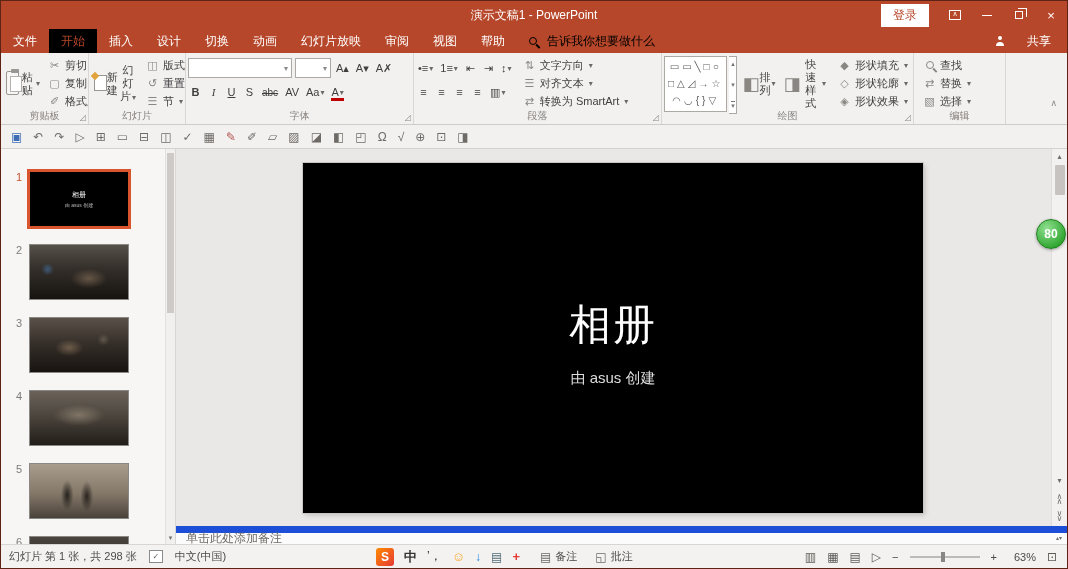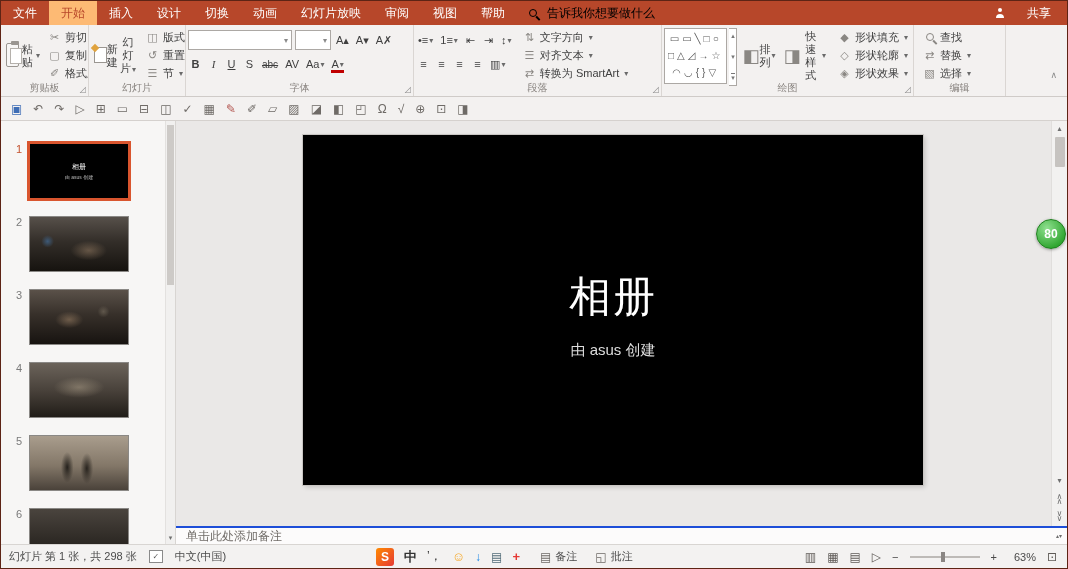--- a/index.html
+++ b/index.html
@@ -15,21 +15,21 @@
   .tbbtn{width:32px;height:100%;background:transparent;border:none;color:#fff;font-size:13px;display:flex;align-items:center;justify-content:center;}
   .rdo-ico{position:relative;width:12px;height:10px;border:1px solid #fff;display:inline-block;}
   .rdo-ico:after{content:"∧";position:absolute;top:-2px;left:0;right:0;font-size:7px;line-height:10px;text-align:center;color:#fff;}
   .min-ico{width:10px;height:1px;background:#fff;display:inline-block;}
   .restore-ico{width:8px;height:8px;border:1px solid #fff;position:relative;display:inline-block;}
   .restore-ico:before{content:"";position:absolute;left:2px;top:-4px;width:8px;height:8px;border:1px solid #fff;border-left:none;border-bottom:none;}
 
   
   .tabrow{height:24px;background:#B7472A;display:flex;align-items:stretch;color:#fff;flex:0 0 auto;}
   .tab{padding:0 12px;display:flex;align-items:center;font-size:12px;white-space:nowrap;}
-  .tab.active{background:#fdba74;color:#B7472A;}
+  .tab.active{background:#000000;color:#B7472A;}
   .tab-search{display:flex;align-items:center;gap:10px;padding:0 12px;font-size:12px;color:#000000;white-space:nowrap;}
   .share-btn{margin-left:auto;display:flex;align-items:center;gap:22px;padding:0 16px;color:#fff;white-space:nowrap;}
   .mag{width:8px;height:8px;border:1.5px solid currentColor;border-radius:50%;position:relative;display:inline-block;flex:0 0 auto;}
   .mag:after{content:"";position:absolute;width:1.5px;height:5px;background:currentColor;transform:rotate(-45deg);left:7px;top:6px;}
   .person-ico{width:10px;height:10px;position:relative;display:inline-block;}
   .person-ico:before{content:"";position:absolute;top:0;left:3px;width:4px;height:4px;border-radius:50%;background:#fff;}
   .person-ico:after{content:"";position:absolute;bottom:0;left:1px;width:8px;height:4px;border-radius:4px 4px 0 0;background:#fff;}
 
   
   .ribbon{height:72px;background:#F3F1F0;border-bottom:1px solid #CFCBC8;display:flex;flex:0 0 auto;}
@@ -96,21 +96,21 @@
   .slide-canvas{position:absolute;left:127px;top:14px;width:620px;height:350px;background:#000;box-shadow:0 0 0 1px #C9C6C3,2px 2px 5px rgba(0,0,0,.18);}
   .slide-title{color:#fff;font-size:42px;text-align:center;margin-top:134px;font-weight:400;letter-spacing:2px;}
   .slide-subtitle{color:#ddd;font-size:15px;text-align:center;margin-top:16px;}
 
   .vsb{width:16px;background:#F2F1F0;border-left:1px solid #E0DEDC;display:flex;flex-direction:column;align-items:center;padding:2px 0;color:#6f6f6f;flex:0 0 auto;}
   .sb-btn{font-size:8px;line-height:12px;width:100%;text-align:center;}
   .sb-thumb{width:10px;height:30px;background:#C6C3C0;margin-top:2px;border-radius:1px;}
   .sb-bottom{margin-top:auto;display:flex;flex-direction:column;gap:7px;align-items:center;padding-bottom:3px;}
   .dbl{display:inline-block;width:10px;line-height:5px;font-size:8px;text-align:center;word-break:break-all;white-space:normal;}
 
-  .notes-row{height:18px;background:#FCFBFB;border-top:2px solid #1d4ed8;display:flex;align-items:center;padding-left:10px;color:#6f6b67;font-size:12px;flex:0 0 auto;}
+  .notes-row{height:18px;background:#FCFBFB;border-top:7px solid #1d4ed8;display:flex;align-items:center;padding-left:10px;color:#6f6b67;font-size:12px;flex:0 0 auto;}
   .notes-sb{margin-left:auto;width:16px;display:flex;flex-direction:column;align-items:center;font-size:6px;color:#6f6f6f;line-height:7px;}
 
   
   .statusbar{height:24px;background:#F3F2F1;border-top:1px solid #D8D5D2;display:flex;align-items:center;font-size:11px;color:#4a4a4a;padding:0 8px;flex:0 0 auto;white-space:nowrap;}
   .sb-left{display:flex;align-items:center;gap:12px;}
   .spell-ico{width:14px;height:13px;border:1px solid #8a8a8a;font-size:8px;line-height:11px;text-align:center;color:#5a5a5a;display:inline-block;background:#fff;}
   .ime{display:flex;align-items:center;gap:10px;margin-left:150px;}
   .ime-tile{width:18px;height:18px;border-radius:3px;display:flex;align-items:center;justify-content:center;font-size:12px;font-weight:bold;color:#fff;background:linear-gradient(135deg,#FF8A00,#E53935);}
   .ime-ch{font-size:13px;color:#333;font-weight:bold;}
   .ime-punct{font-size:12px;color:#333;}
@@ -127,20 +127,38 @@
   .zoom-thumb{position:absolute;left:45%;top:-4px;width:4px;height:10px;background:#8a8683;}
   .zoom-val{min-width:28px;text-align:right;}
 
   .green-badge{position:absolute;right:1px;top:218px;width:30px;height:30px;border-radius:50%;background:radial-gradient(circle at 35% 30%,#8FE08F,#2FA52F 75%);border:1px solid #1E7F1E;color:#fff;font-weight:bold;font-size:12px;display:flex;align-items:center;justify-content:center;box-shadow:0 1px 3px rgba(0,0,0,.35);z-index:9;margin-left:20px;}
 </style>
 </head>
 <body>
 
 <div class="window">
 
+  <div class="titlebar">
+    <div class="win-title">演示文稿1 - PowerPoint</div>
+    <div class="tb-right">
+      <button class="login-btn">登录</button>
+      <button class="tbbtn">
+          <span class="rdo-ico"></span>
+        </button>
+      <button class="tbbtn">
+          <span class="min-ico"></span>
+        </button>
+      <button class="tbbtn">
+          <span class="restore-ico"></span>
+        </button>
+      <button class="tbbtn">
+          <span>×</span>
+        </button>
+    </div>
+  </div>
 
   <div class="tabrow">
     <div class="tab">文件</div>
     <div class="tab active">开始</div>
     <div class="tab">插入</div>
     <div class="tab">设计</div>
     <div class="tab">切换</div>
     <div class="tab">动画</div>
     <div class="tab">幻灯片放映</div>
     <div class="tab">审阅</div>

